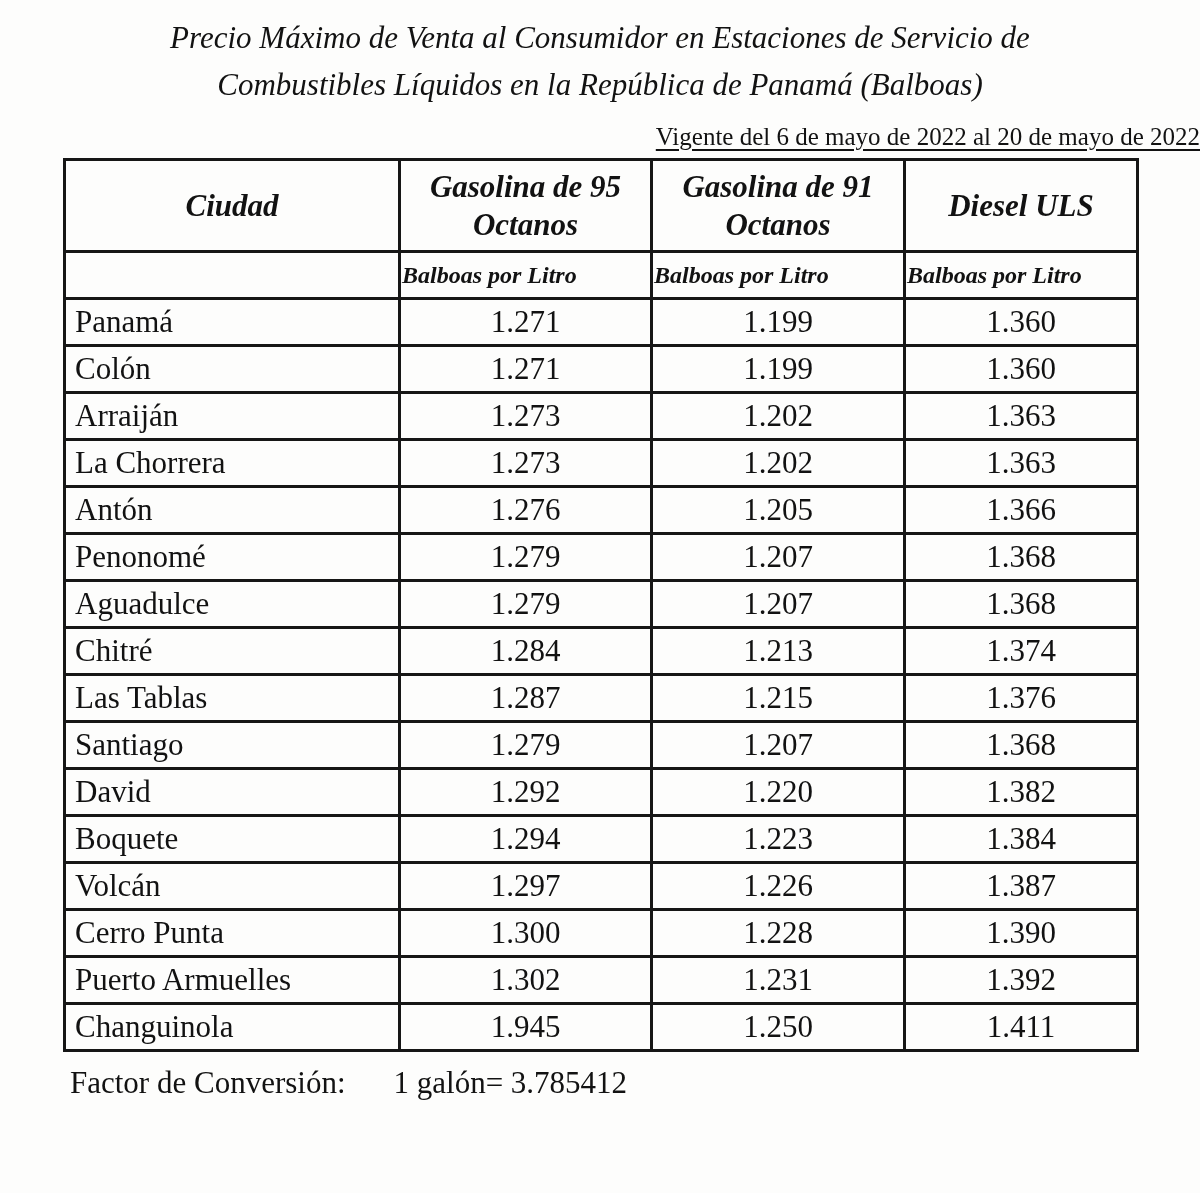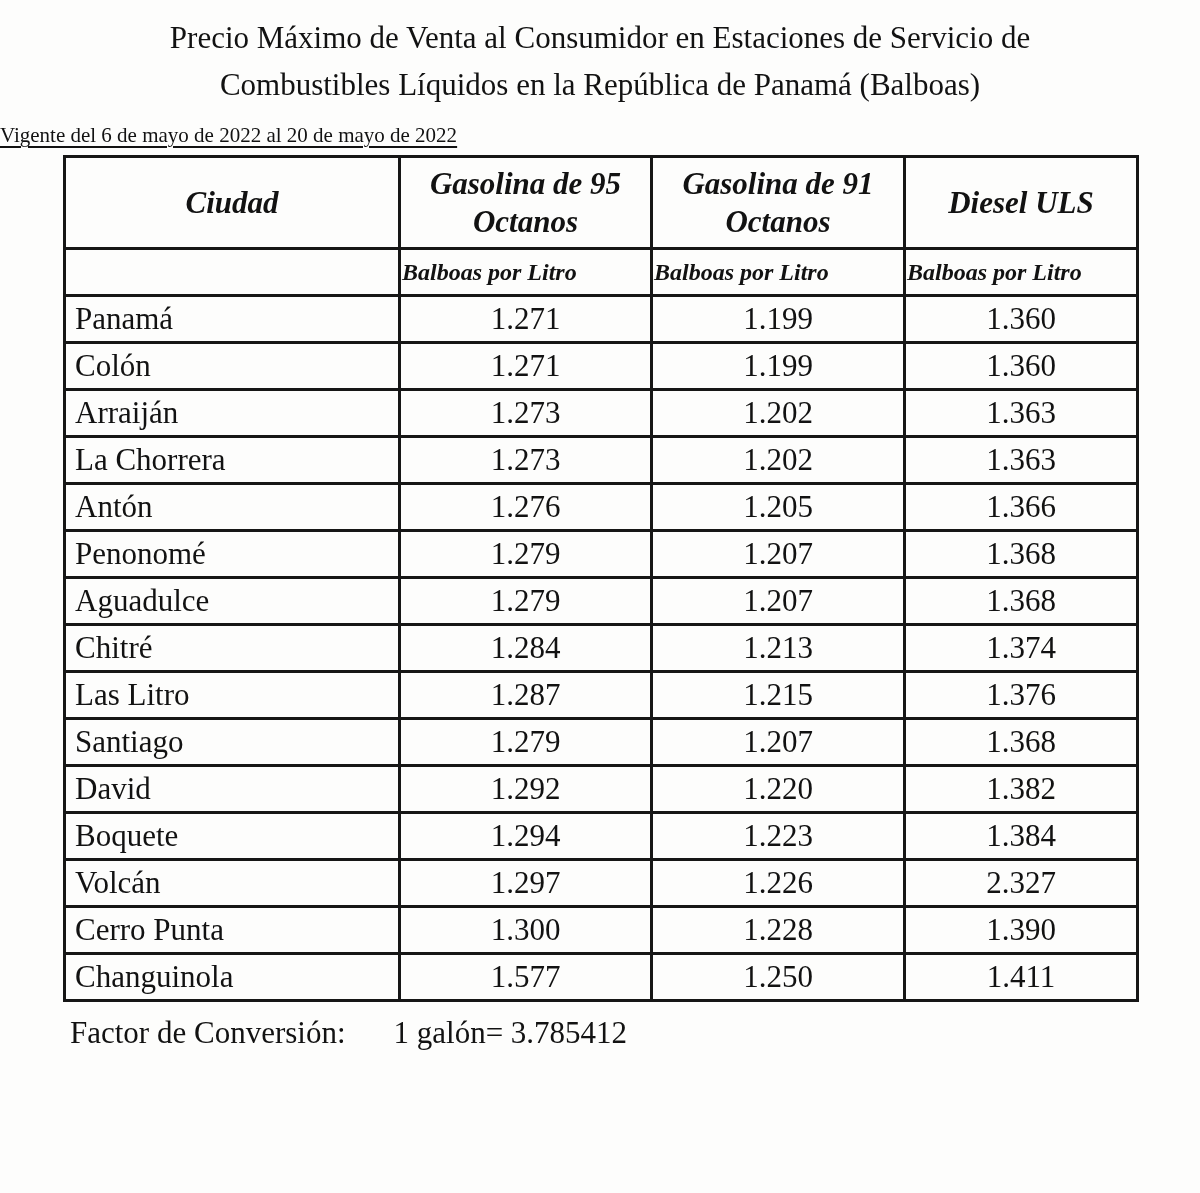--- a/index.html
+++ b/index.html
@@ -16,25 +16,26 @@
     position: relative;
     width: 1200px;
     height: 1193px;
   }
   .doc-title {
     margin: 14px 55px 0 55px;
     text-align: center;
     font-size: 31px;
     font-weight: normal;
     line-height: 47px;
+    font-style: italic;
   }
   .validity {
     margin-top: 15px;
-    text-align: left;
-    font-size: 21px;
+    text-align: right;
+    font-size: 25px;
     text-decoration: underline;
     text-underline-offset: 4px;
   }
   table.price-table {
     border-collapse: collapse;
     table-layout: fixed;
     margin: 7px 0 0 63px;
     width: 1073px;
   }
   .price-table th, .price-table td {
@@ -156,21 +157,21 @@
           <td class="val">1.207</td>
           <td class="val">1.368</td>
         </tr>
         <tr>
           <td class="city">Chitré</td>
           <td class="val">1.284</td>
           <td class="val">1.213</td>
           <td class="val">1.374</td>
         </tr>
         <tr>
-          <td class="city">Las Litro</td>
+          <td class="city">Las Tablas</td>
           <td class="val">1.287</td>
           <td class="val">1.215</td>
           <td class="val">1.376</td>
         </tr>
         <tr>
           <td class="city">Santiago</td>
           <td class="val">1.279</td>
           <td class="val">1.207</td>
           <td class="val">1.368</td>
         </tr>
@@ -183,31 +184,37 @@
         <tr>
           <td class="city">Boquete</td>
           <td class="val">1.294</td>
           <td class="val">1.223</td>
           <td class="val">1.384</td>
         </tr>
         <tr>
           <td class="city">Volcán</td>
           <td class="val">1.297</td>
           <td class="val">1.226</td>
-          <td class="val">2.327</td>
+          <td class="val">1.387</td>
         </tr>
         <tr>
           <td class="city">Cerro Punta</td>
           <td class="val">1.300</td>
           <td class="val">1.228</td>
           <td class="val">1.390</td>
         </tr>
         <tr>
+          <td class="city">Puerto Armuelles</td>
+          <td class="val">1.302</td>
+          <td class="val">1.231</td>
+          <td class="val">1.392</td>
+        </tr>
+        <tr>
           <td class="city">Changuinola</td>
-          <td class="val">1.577</td>
+          <td class="val">1.945</td>
           <td class="val">1.250</td>
           <td class="val">1.411</td>
         </tr>
       </tbody>
   </table>
 
   <div class="conversion-footer">
     <span class="conv-label">Factor de Conversión:</span>
     <span class="conv-value">1 galón= 3.785412</span>
   </div>

